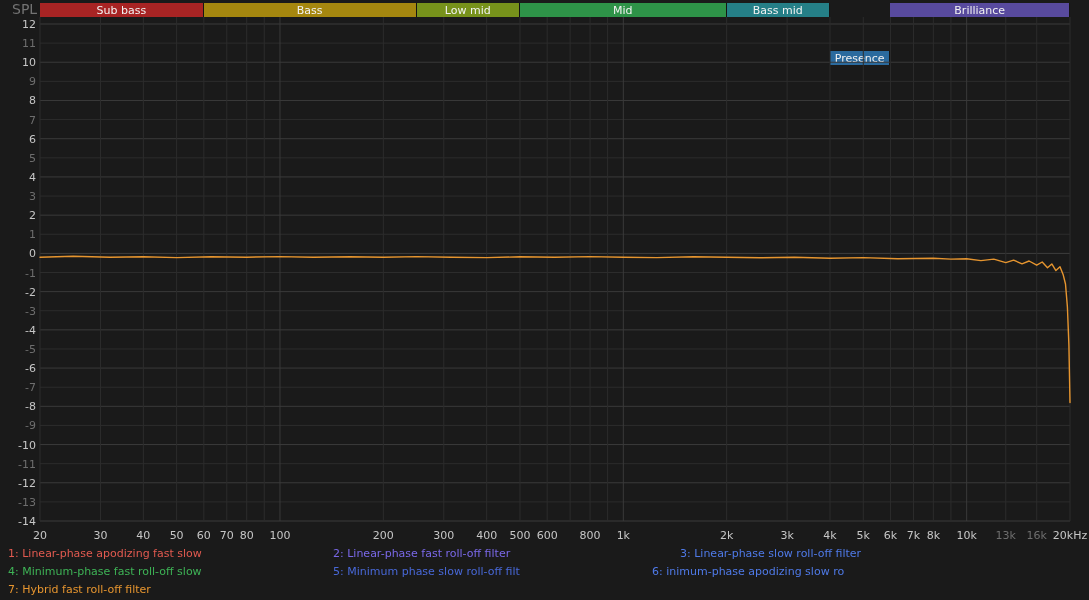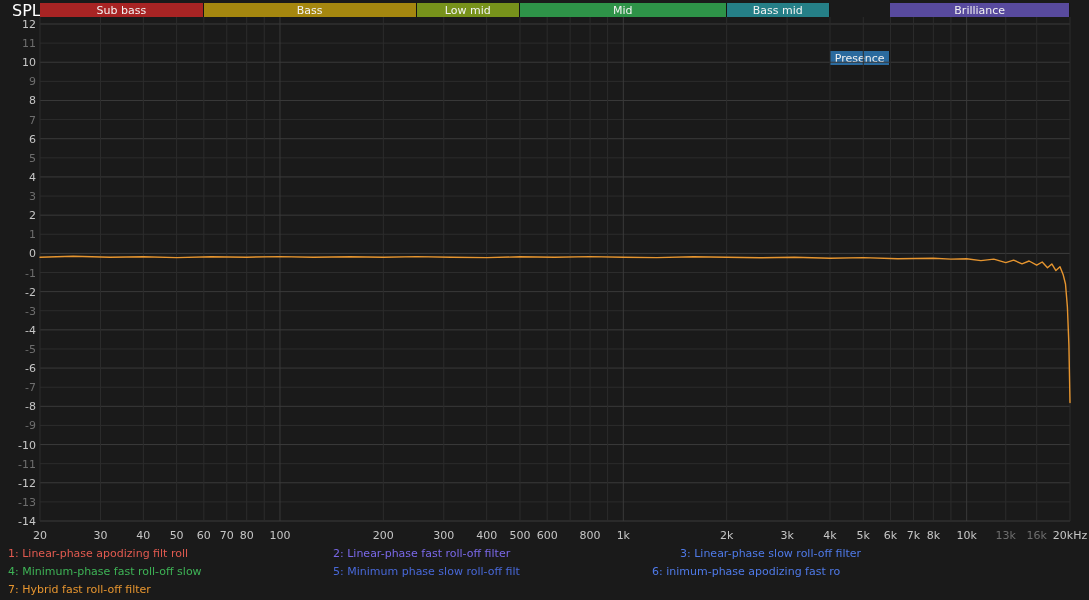--- a/index.html
+++ b/index.html
@@ -1,18 +1,18 @@
 <!DOCTYPE html>
 <html><head>
 <meta charset="utf-8">
 <style>
   html,body{margin:0;padding:0;background:#111;}
   #app{position:relative;width:1089px;height:600px;background:#1a1a1a;
        font-family:"DejaVu Sans","Liberation Sans",sans-serif;overflow:hidden;}
-  #spl-label{position:absolute;left:12px;top:1px;font-size:16px;color:#ffffff;text-align:center;}
+  #spl-label{position:absolute;left:12px;top:1px;font-size:14px;color:#737373;text-align:center;}
   #bands{position:absolute;top:3px;left:0;height:13px;}
   .band{position:absolute;top:0;height:14px;display:flex;align-items:center;justify-content:center;
         font-size:11px;color:#f2f2f2;box-sizing:border-box;border-right:1px solid #141414;overflow:hidden;white-space:nowrap;}
   #chart{position:absolute;left:0;top:0;}
   #legend{position:absolute;left:0;top:547px;width:1089px;height:53px;font-size:11px;}
   .legend-item{position:absolute;white-space:nowrap;cursor:pointer;}
   svg text{font-family:"DejaVu Sans","Liberation Sans",sans-serif;}
 </style>
 </head>
 <body>
@@ -157,21 +157,21 @@
         <text x="913.4633618935947" y="539" text-anchor="middle" font-size="11" fill="#c6c6c6">7k</text>
         <text x="933.3739303559338" y="539" text-anchor="middle" font-size="11" fill="#c6c6c6">8k</text>
         <text x="966.6463681553664" y="539" text-anchor="middle" font-size="11" fill="#c6c6c6">10k</text>
         <text x="1005.7669191140471" y="539" text-anchor="middle" font-size="11" fill="#6e6e6e">13k</text>
         <text x="1036.7275622005673" y="539" text-anchor="middle" font-size="11" fill="#6e6e6e">16k</text>
         <text x="1070" y="539" text-anchor="middle" font-size="11" fill="#c6c6c6">20kHz</text>
       </g>
       <polyline points="40.0,257.2 73.3,256.3 110.1,257.2 143.4,256.8 176.6,257.6 211.1,256.8 246.7,257.2 280.0,256.6 313.3,257.2 350.1,256.8 383.3,257.2 416.6,256.6 451.1,257.2 486.7,257.6 520.0,256.8 554.4,257.2 590.0,256.6 623.3,257.2 656.6,257.6 693.4,256.8 726.7,257.2 759.9,257.8 794.4,257.2 830.0,258.2 863.3,257.6 897.8,258.7 933.4,258.2 950.9,259.1 966.6,258.7 980.9,260.6 993.8,259.1 1005.8,262.6 1013.6,260.1 1022.0,263.9 1029.1,261.0 1036.7,265.2 1042.2,262.0 1047.5,267.7 1051.8,263.9 1055.9,270.6 1060.0,266.8 1063.1,274.4 1065.5,284.0 1067.4,306.9 1068.9,345.1 1070.0,402.5" fill="none" stroke="#e6952f" stroke-width="1.4" stroke-linejoin="round" stroke-linecap="round"></polyline>
     </svg>
   <div id="legend">
-      <span class="legend-item" style="left: 8px; top: 0px; color: rgb(226, 90, 80);">1: Linear-phase apodizing filt roll</span>
+      <span class="legend-item" style="left: 8px; top: 0px; color: rgb(226, 90, 80);">1: Linear-phase apodizing fast slow</span>
       <span class="legend-item" style="left: 333px; top: 0px; color: rgb(122, 104, 232);">2: Linear-phase fast roll-off filter</span>
       <span class="legend-item" style="left: 652px; top: 0px; color: rgb(79, 122, 232); margin-left: 28px;">3: Linear-phase slow roll-off filter</span>
       <span class="legend-item" style="left: 8px; top: 18px; color: rgb(62, 179, 86);">4: Minimum-phase fast roll-off slow</span>
       <span class="legend-item" style="left: 333px; top: 18px; color: rgb(72, 104, 216);">5: Minimum phase slow roll-off filt</span>
-      <span class="legend-item" style="left: 652px; top: 18px; color: rgb(79, 122, 232);">6: inimum-phase apodizing fast ro</span>
+      <span class="legend-item" style="left: 652px; top: 18px; color: rgb(79, 122, 232);">6: inimum-phase apodizing slow ro</span>
       <span class="legend-item" style="left: 8px; top: 36px; color: rgb(230, 149, 47);">7: Hybrid fast roll-off filter</span>
     </div>
 </div>
 
 </body></html>

